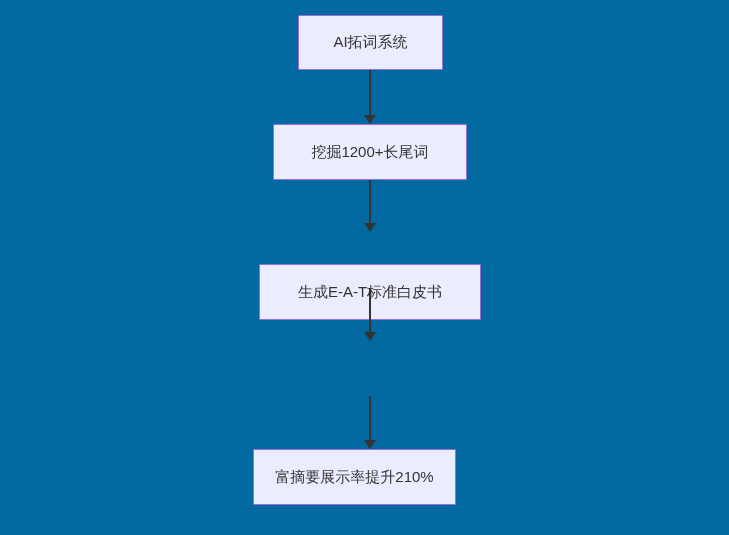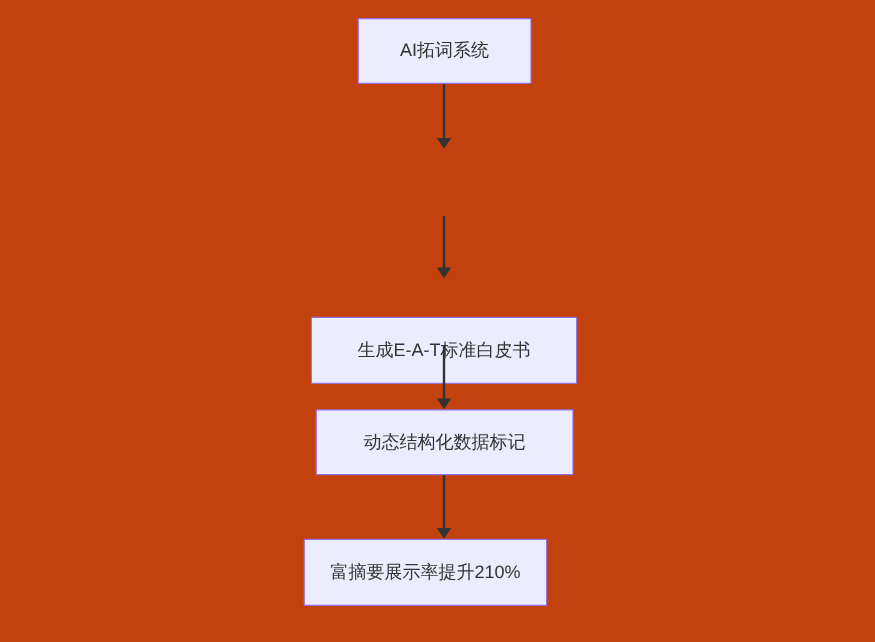--- a/index.html
+++ b/index.html
@@ -4,21 +4,21 @@
 <style>
   html, body {
     margin: 0;
     padding: 0;
     background: #fafafa;
   }
   .canvas {
     position: relative;
     width: 729px;
     height: 535px;
-    background: #c2410c;
+    background: #0369a1;
     font-family: "Liberation Sans", "DejaVu Sans", sans-serif;
     overflow: hidden;
   }
   .node {
     position: absolute;
     box-sizing: border-box;
     background: #ECECFF;
     border: 1px solid #9370DB;
     border-radius: 1px;
     color: #333333;
@@ -65,34 +65,34 @@
 
 <div class="canvas">
 
   <div class="node node-1">
     <span>AI拓词系统</span>
   </div>
 
   <div class="edge-line edge-line-1"></div>
   <div class="arrowhead arrowhead-1"></div>
 
+  <div class="node node-2">
+    <span>挖掘1200+长尾词</span>
+  </div>
 
   <div class="edge-line edge-line-2"></div>
   <div class="arrowhead arrowhead-2"></div>
 
   <div class="node node-3">
     <span>生成E-A-T标准白皮书</span>
   </div>
 
   <div class="edge-line edge-line-3"></div>
   <div class="arrowhead arrowhead-3"></div>
 
-  <div class="node node-4">
-    <span>动态结构化数据标记</span>
-  </div>
 
   <div class="edge-line edge-line-4"></div>
   <div class="arrowhead arrowhead-4"></div>
 
   <div class="node node-5">
     <span>富摘要展示率提升210%</span>
   </div>
 
 </div>
 

